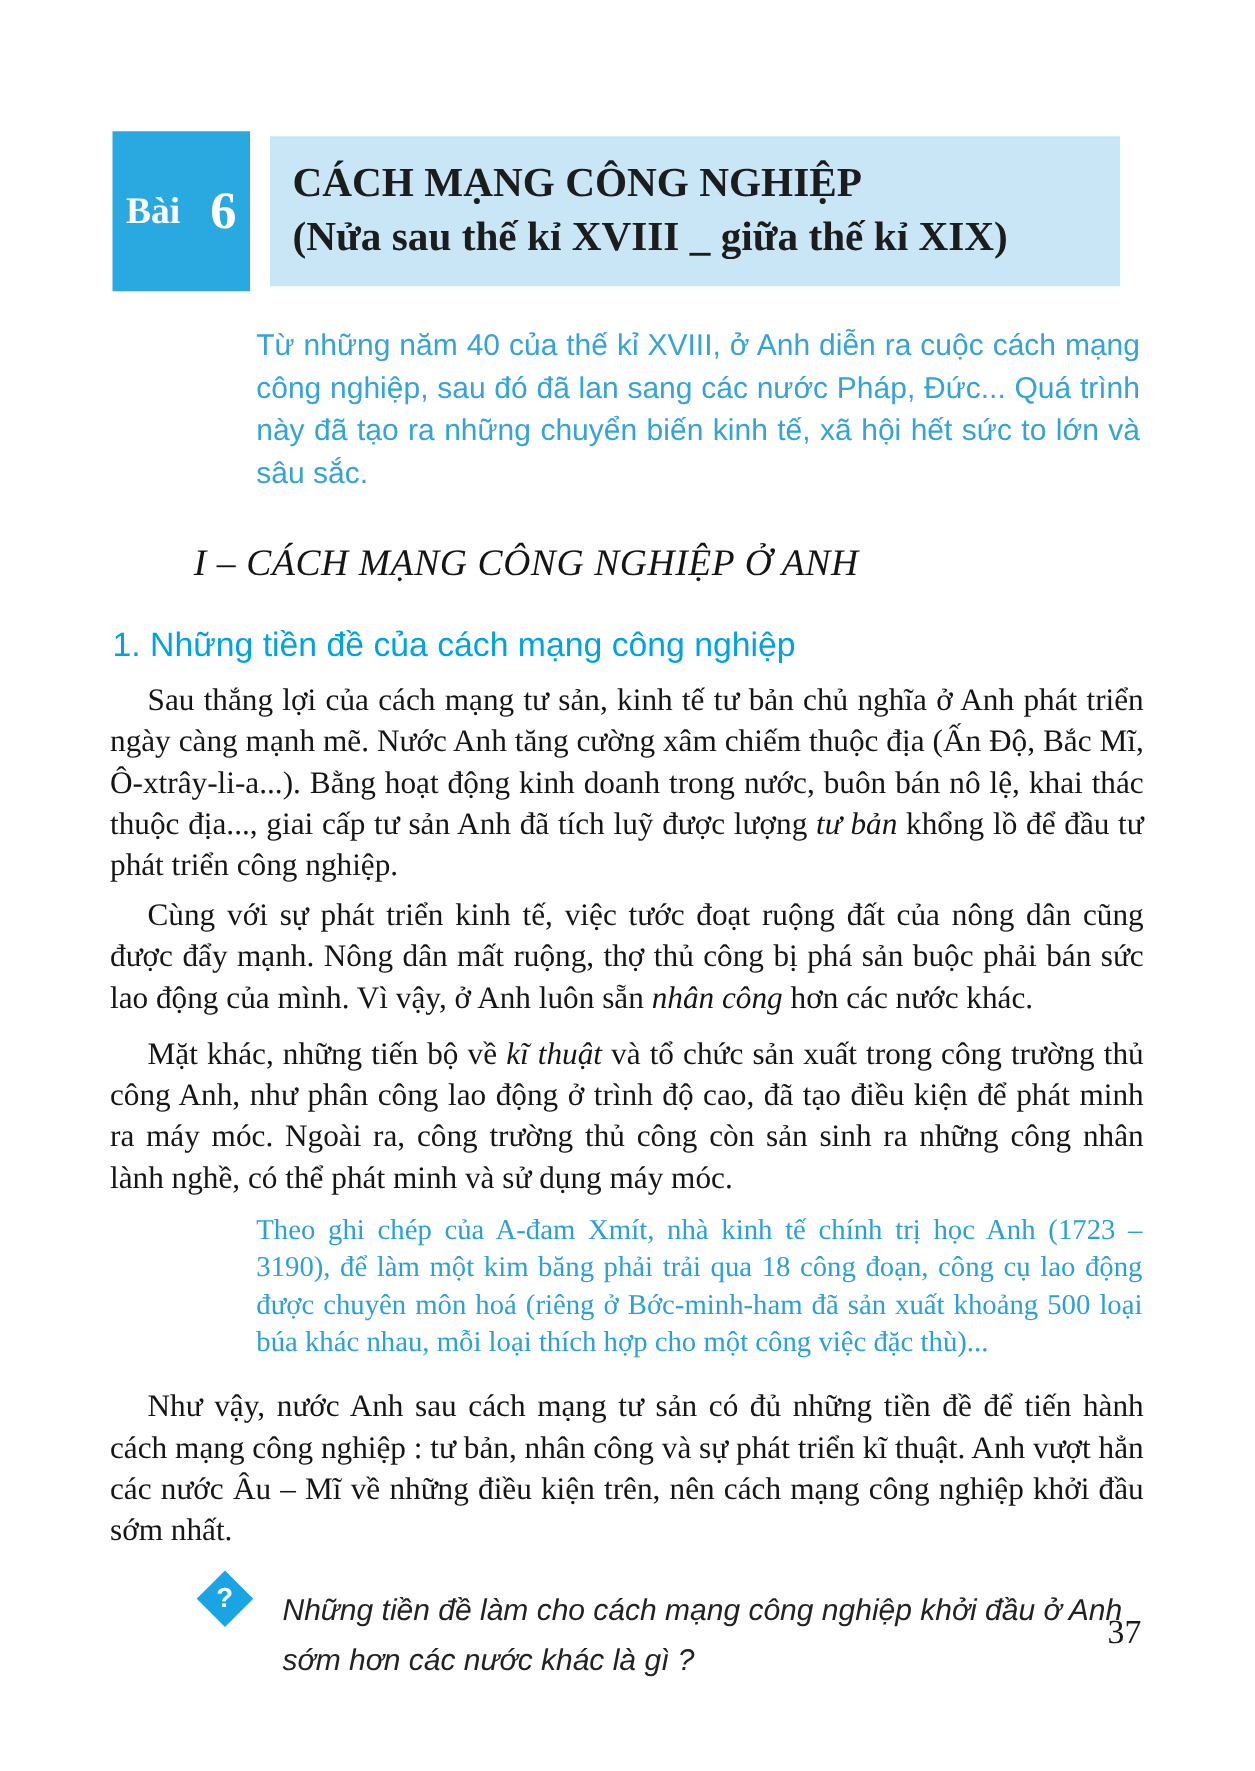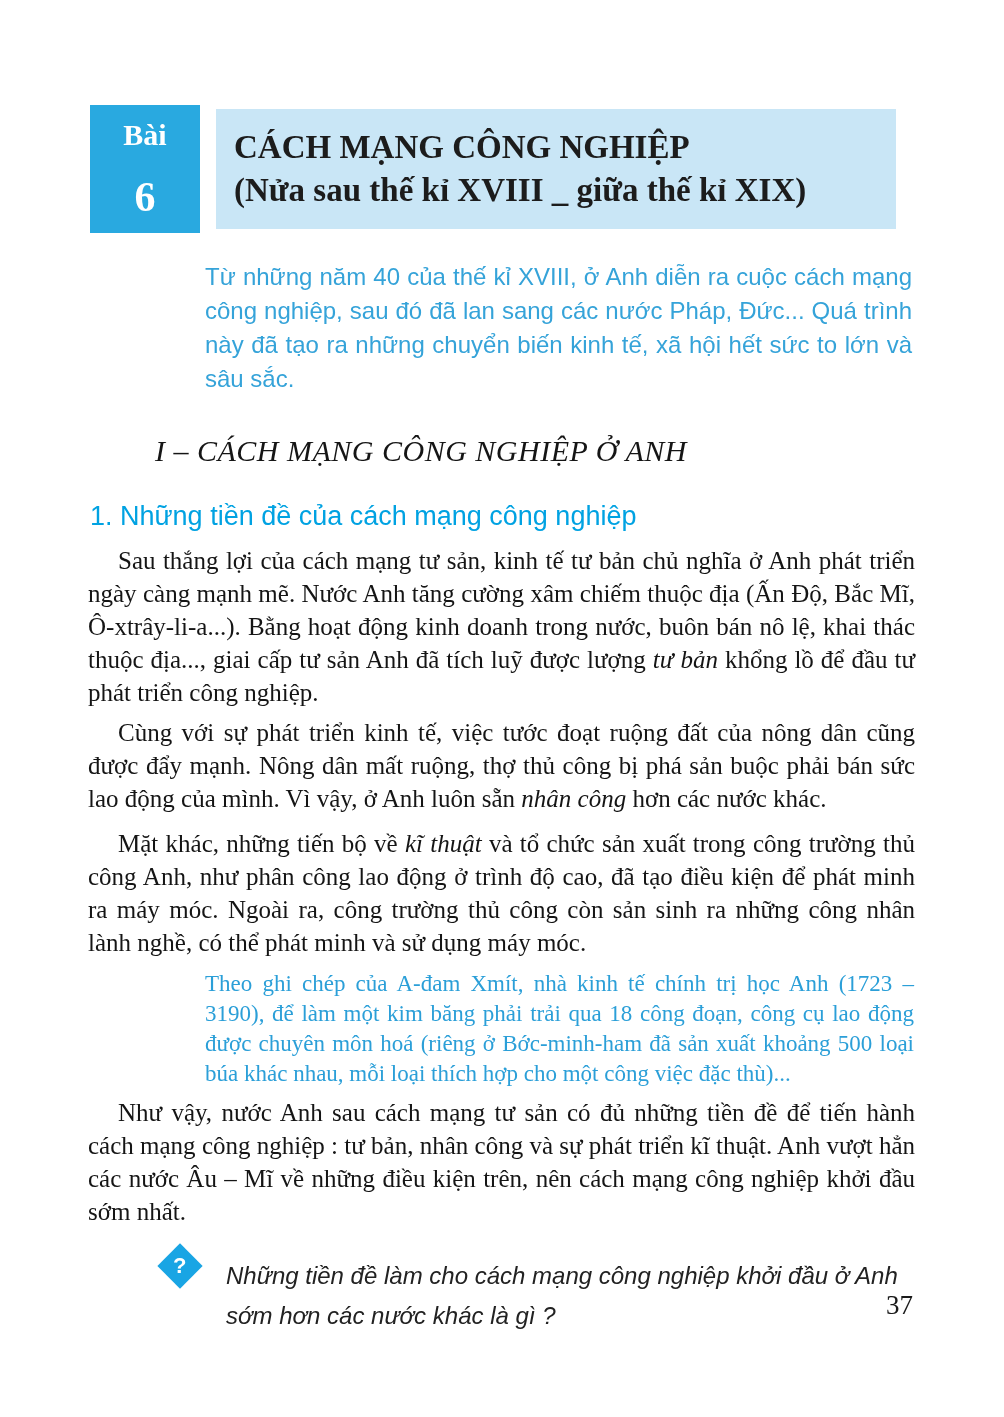--- a/index.html
+++ b/index.html
@@ -17,21 +17,21 @@
   .lesson-header {
     display: flex;
     margin: 105px 92px 0 90px;
     height: 128px;
   }
   .lesson-box {
     flex: 0 0 110px;
     background: var(--lesson-box-blue, #29a9e0);
     color: #ffffff;
     display: flex;
-    flex-direction: column;
+    flex-direction: row;
     align-items: center;
     justify-content: center;
     line-height: 1.05;
     gap: 24px;
   }
   .lesson-word { font-size: 30px; font-weight: bold; }
   .lesson-num  { font-size: 42px; font-weight: bold; }
   .lesson-banner {
     flex: 1 1 auto;
     background: var(--banner-light-blue, #c9e6f6);
@@ -83,21 +83,21 @@
     margin: 12px 89px 0 88px;
     font-size: 25px;
     line-height: 33px;
     text-align: justify;
     text-indent: 30px;
     color: #151515;
   }
   .body-para em { font-style: italic; }
   #para-1 { }
   #para-2 { margin-top: 7px; }
-  #para-4 { margin-top: 7px; }
+  #para-4 { margin-top: 20px; }
 
   
   .note {
     margin: 10px 90px 0 205px;
     font-size: 23px;
     line-height: 30px;
     text-align: justify;
     color: var(--note-text-blue, #2b9fd8);
   }
 

